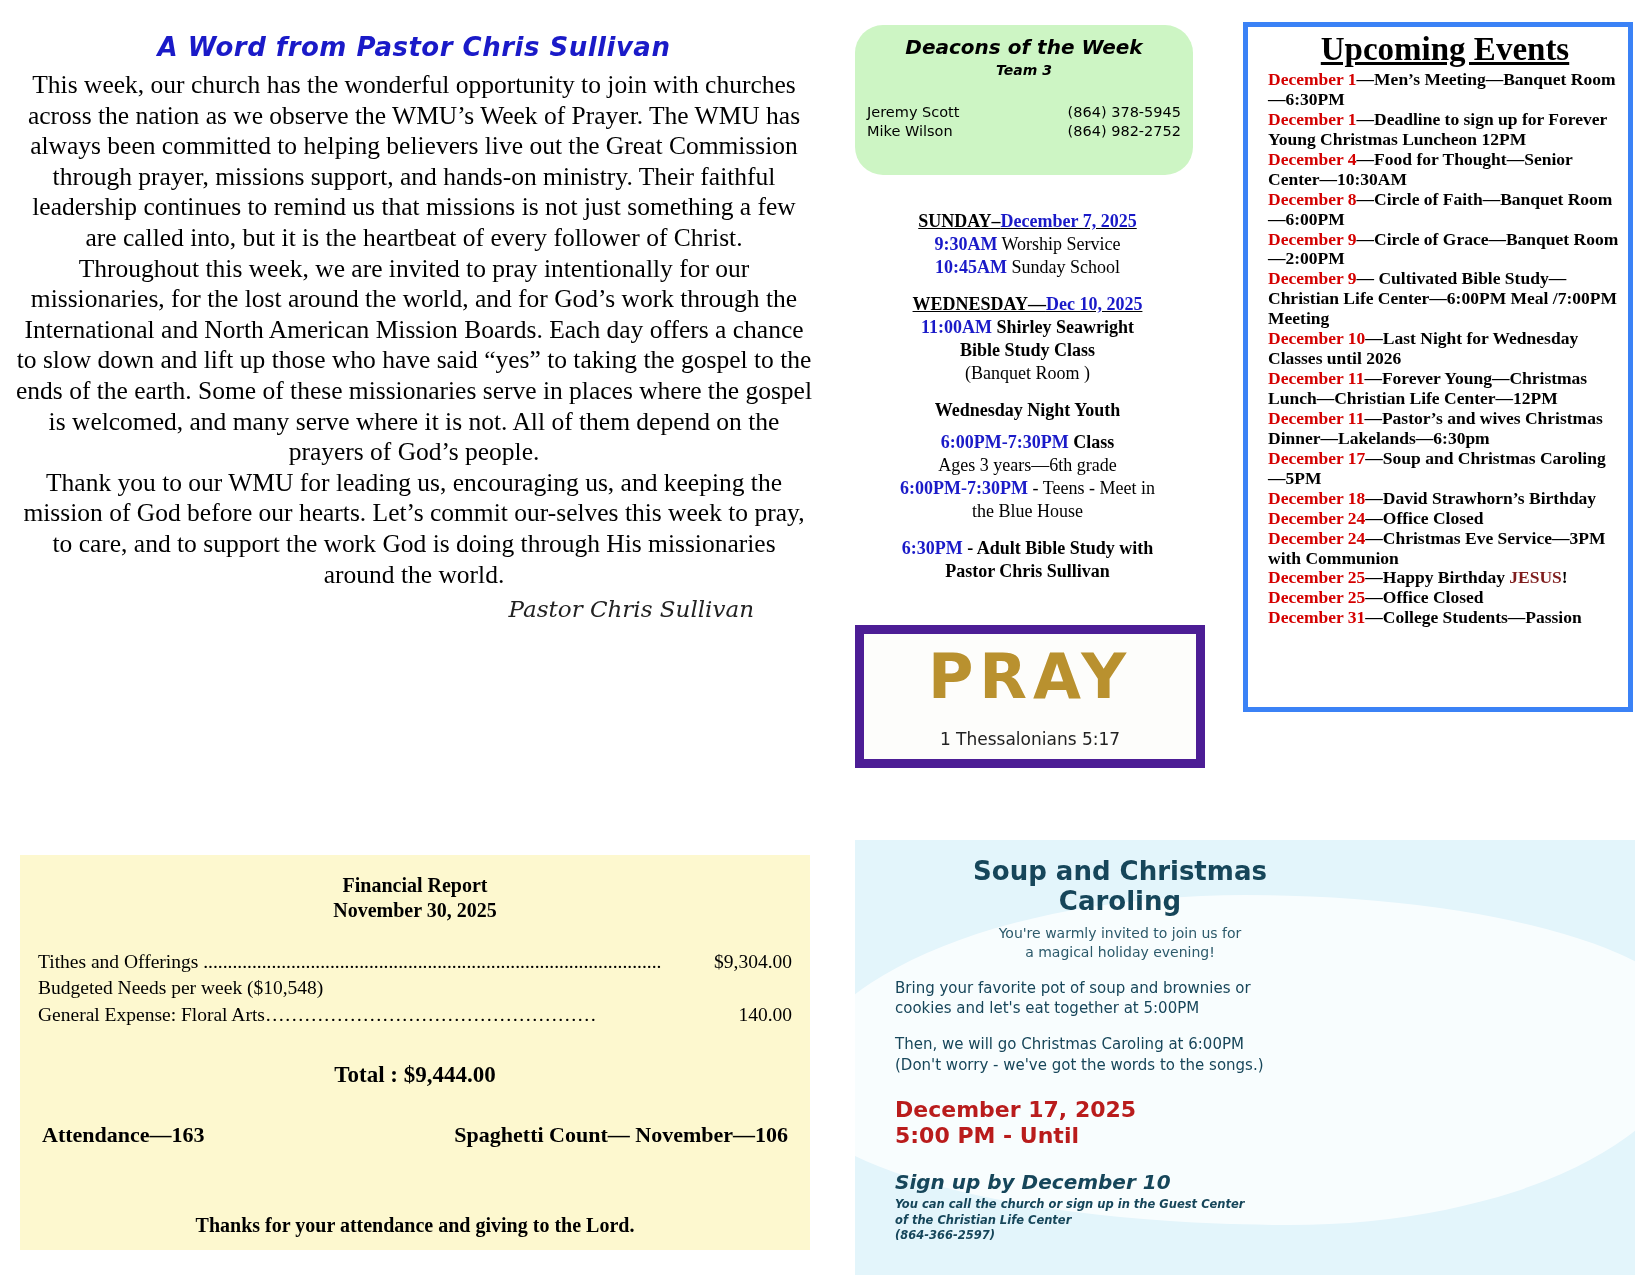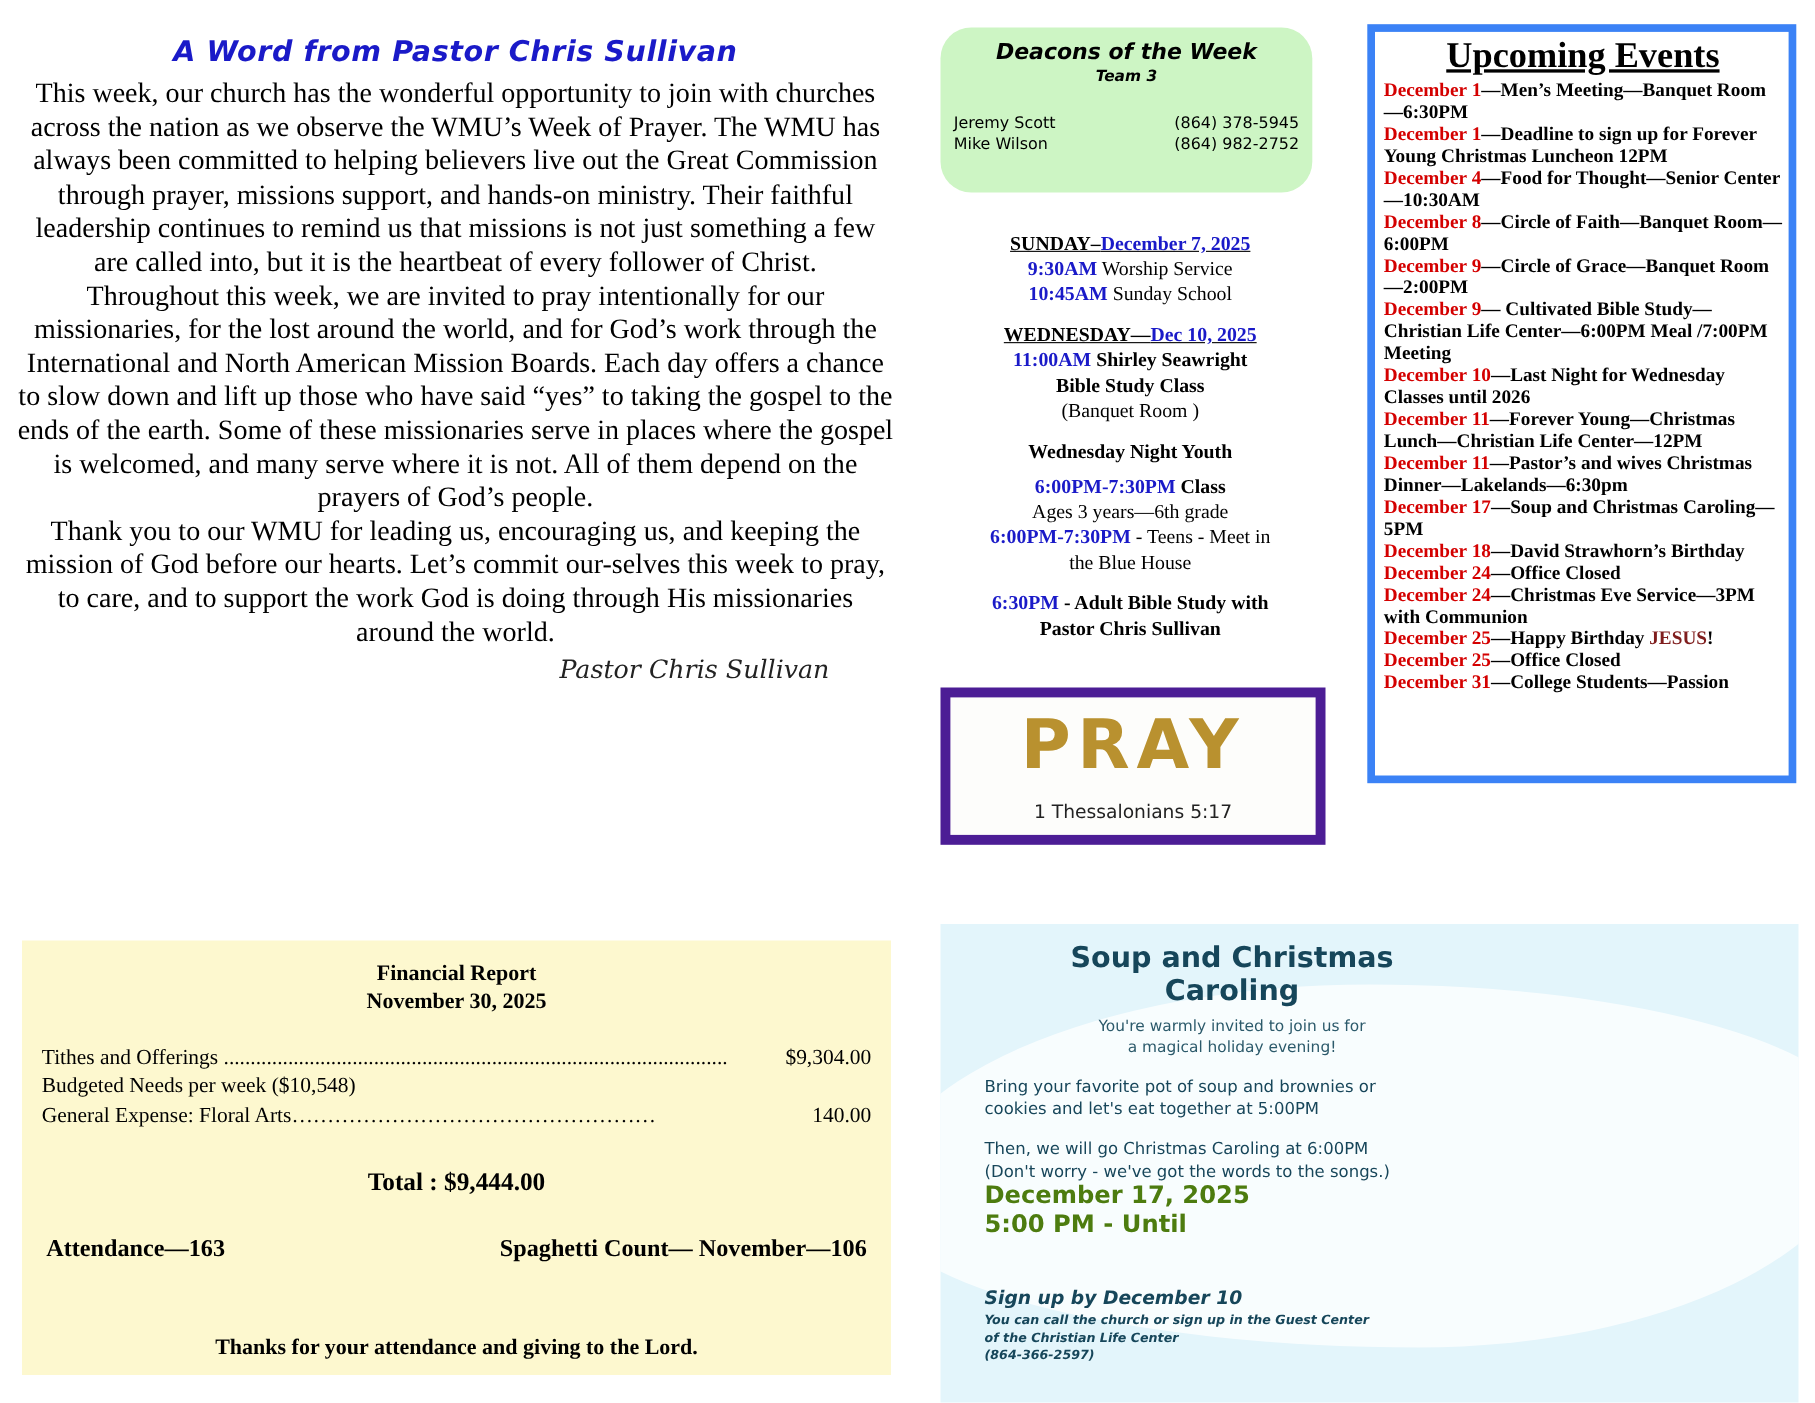--- a/index.html
+++ b/index.html
@@ -209,23 +209,23 @@
     color: #222;
   }
 
   
   #events {
     position: absolute;
     left: 1243px;
     top: 22px;
     width: 390px;
     height: 690px;
-    border: 7px solid #3b82f6;
+    border: 5px solid #3b82f6;
     box-sizing: border-box;
-    padding: 4px 6px 4px 8px;
+    padding: 4px 6px 4px 20px;
     background: #fff;
   }
   #events-title {
     text-align: center;
     font-family: "Liberation Serif", serif;
     font-weight: bold;
     font-size: 33px;
     text-decoration: underline;
     margin-bottom: 2px;
   }
@@ -285,35 +285,35 @@
   .soup-p {
     font-size: 15px;
     line-height: 1.35;
     margin-top: 16px;
     color: #17465a;
   }
   #soup-date {
     font-size: 22px;
     font-weight: bold;
     line-height: 1.2;
-    margin-top: 0;
-    color: #4d7c0f;
+    margin-top: 22px;
+    color: #b91c1c;
   }
   #soup-signup {
     position: absolute;
     left: 40px;
     top: 330px;
     width: 360px;
     font-family: "DejaVu Sans", sans-serif;
     color: #16465a;
   }
   #soup-signup-title {
     font-style: italic;
     font-weight: bold;
-    font-size: 17px;
+    font-size: 20px;
   }
   #soup-signup-body {
     font-style: italic;
     font-weight: bold;
     font-size: 11.5px;
     line-height: 1.35;
     margin-top: 3px;
   }
 </style>
 </head>

